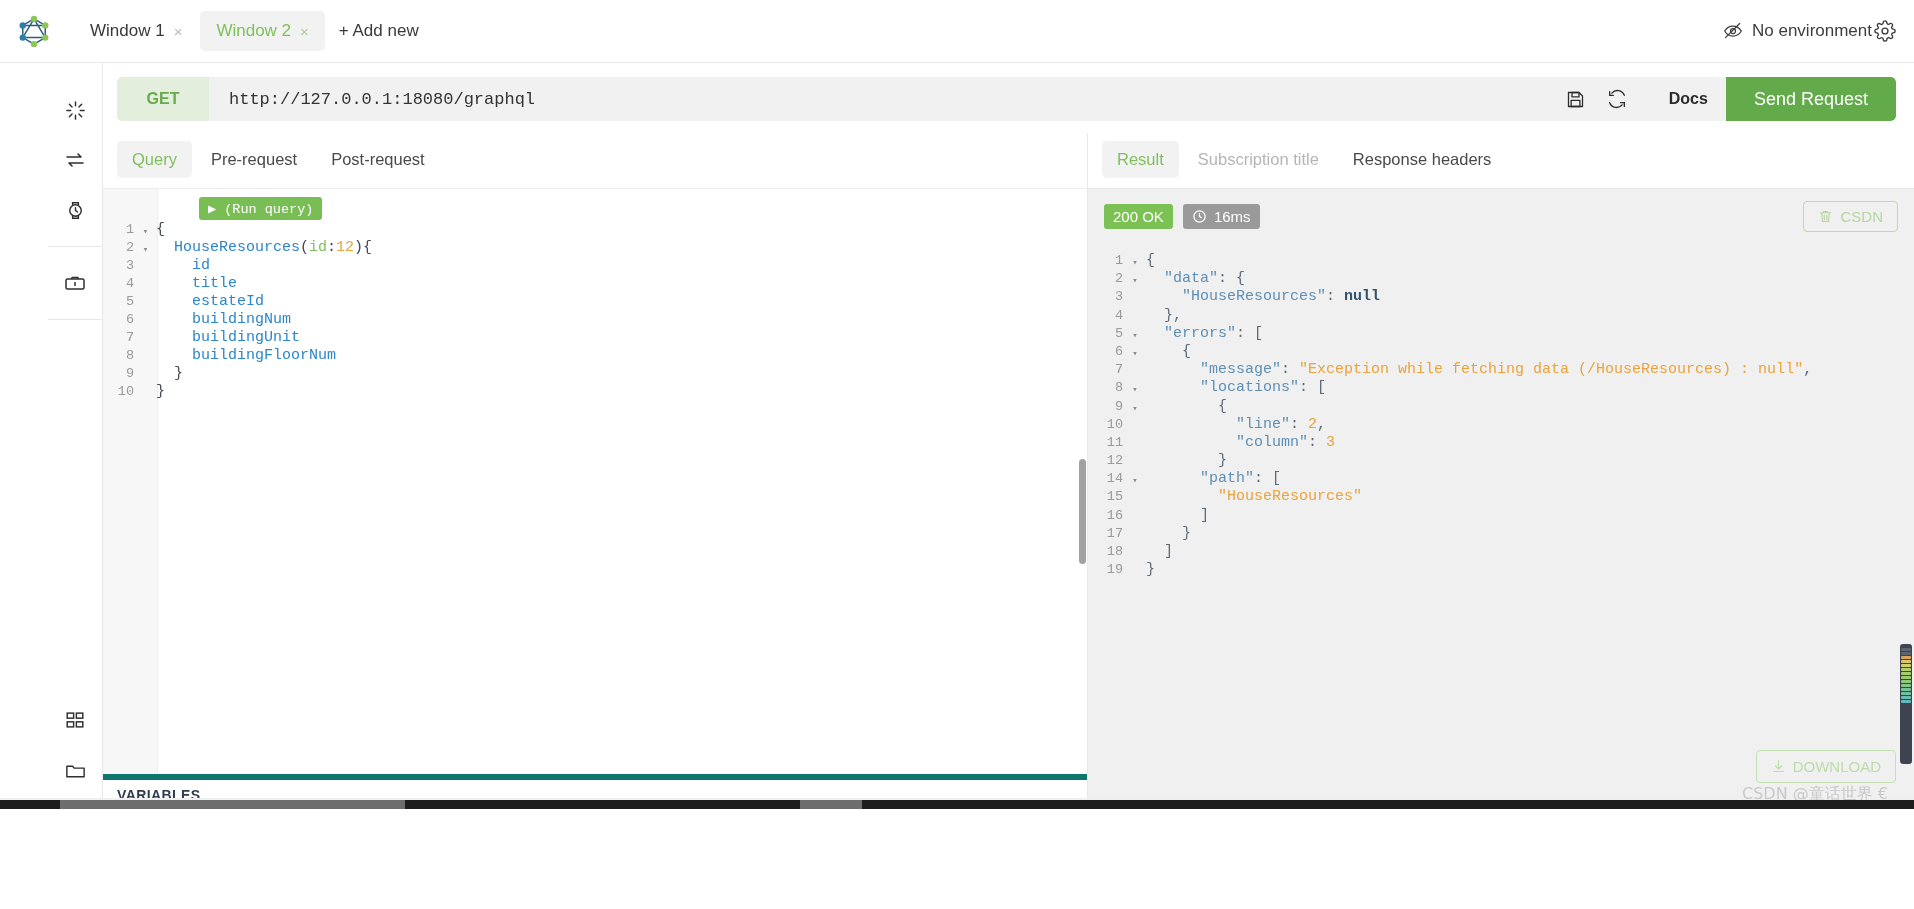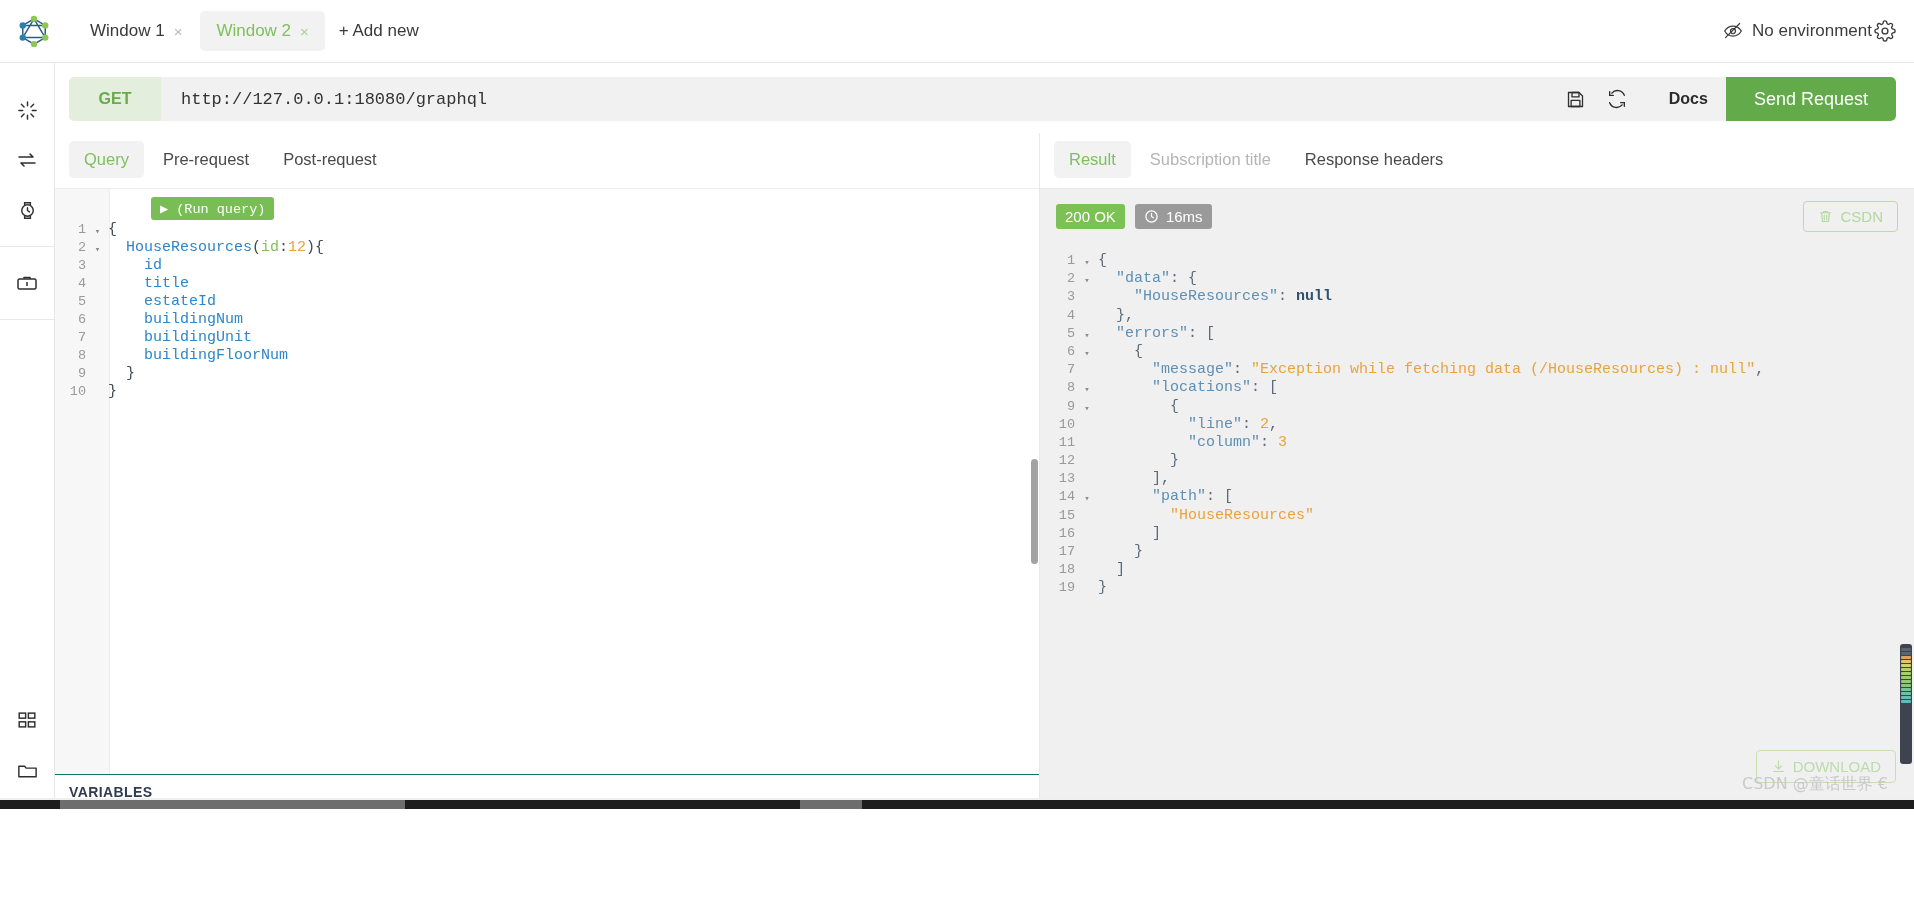--- a/index.html
+++ b/index.html
@@ -29,21 +29,21 @@
   }
   .wtab.active { background: #f2f2f2; color: #7fbf5c; }
   .wtab .xclose { font-size: 15px; color: #b9b9b9; }
   .wtab.active .xclose { color: #a9cf93; }
   .addnew { font-size: 17px; color: #3a3a3a; padding: 10px 12px; cursor: pointer; white-space: nowrap; }
   .topbar-right { margin-left: auto; display: flex; align-items: center; gap: 2px; padding-right: 18px; }
   .env-sel { display: flex; align-items: center; gap: 9px; font-size: 17px; color: #3d3d3d; cursor: pointer; }
   .gear { cursor: pointer; display:flex; }
 
   
-  .body-row { flex: 1; display: flex; min-height: 0; }
+  .body-row { flex: 1; display: flex; min-height: 0; margin-left: 48px; }
 
   
   .rail {
     width: 55px; min-width: 55px;
     border-right: 1px solid #e8e8e8;
     display: flex; flex-direction: column; align-items: center;
     background: #fff;
     padding-top: 22px;
   }
   .rail-ico {
@@ -159,37 +159,37 @@
     position: absolute; right: 18px; bottom: 26px;
     display: flex; align-items: center; gap: 7px;
     border: 1px solid #c6e0b4; color: #bcdcaa; background: transparent;
     font-size: 15px; padding: 7px 14px; border-radius: 4px; cursor: pointer;
     font-family: "Liberation Sans", sans-serif; z-index: 5;
   }
 
   
   .varbar {
     height: 35px; min-height: 35px; display: flex; align-items: center;
-    padding-left: 14px; border-top: 1px solid #0f766e; background: #fff;
+    padding-left: 14px; border-top: 6px solid #0f766e; background: #fff;
   }
   .varbar-label { font-size: 14px; font-weight: bold; color: #2e3c4e; letter-spacing: 0.4px; cursor: pointer; }
 
   
   .vscroll-q { position:absolute; right: 1px; top: 270px; width: 7px; height: 105px; background:#a2a2a2; border-radius: 4px; z-index: 6; cursor: pointer;}
   .hscroll-bottom { position:absolute; left:0; bottom:0; height: 9px; width: 100%; background:#1d1d1d; z-index: 40;}
   .hscroll-thumb { position:absolute; bottom:0; height:9px; background:#6d6d6d; }
   .minimap {
     position: absolute; right: 2px; top: 400px; width: 12px; height: 120px;
     background: #3d4450; border-radius: 3px; z-index: 6; overflow: hidden;
     display:flex; flex-direction:column; padding: 4px 1px; gap: 1px; cursor: pointer;
   }
   .mm-row { height: 3px; border-radius: 1px; }
 
   .watermark {
-    position: absolute; right: 26px; bottom: 14px;
+    position: absolute; right: 26px; bottom: 4px;
     font-size: 16px; color: #c9c9c9; z-index: 20; white-space: nowrap;
     font-family: "DejaVu Sans", sans-serif;
   }
   .scroll-strip { position:absolute; left:0; right:0; bottom:9px; height:2px; background:#efefef; }
 </style>
 </head>
 <body>
 
 <div id="app">
 
@@ -379,21 +379,20 @@
                   <div class="rline"><span class="rgutter">3</span><span class="rfold"></span><span class="ctext"><span class="">    </span><span class="j-key">"HouseResources"</span><span class="j-punct">: </span><span class="j-null">null</span></span></div>
                   <div class="rline"><span class="rgutter">4</span><span class="rfold"></span><span class="ctext"><span class="">  </span><span class="j-punct">},</span></span></div>
                   <div class="rline"><span class="rgutter">5</span><span class="rfold">▾</span><span class="ctext"><span class="">  </span><span class="j-key">"errors"</span><span class="j-punct">: [</span></span></div>
                   <div class="rline"><span class="rgutter">6</span><span class="rfold">▾</span><span class="ctext"><span class="">    </span><span class="j-punct">{</span></span></div>
                   <div class="rline"><span class="rgutter">7</span><span class="rfold"></span><span class="ctext"><span class="">      </span><span class="j-key">"message"</span><span class="j-punct">: </span><span class="j-str">"Exception while fetching data (/HouseResources) : null"</span><span class="j-punct">,</span></span></div>
                   <div class="rline"><span class="rgutter">8</span><span class="rfold">▾</span><span class="ctext"><span class="">      </span><span class="j-key">"locations"</span><span class="j-punct">: [</span></span></div>
                   <div class="rline"><span class="rgutter">9</span><span class="rfold">▾</span><span class="ctext"><span class="">        </span><span class="j-punct">{</span></span></div>
                   <div class="rline"><span class="rgutter">10</span><span class="rfold"></span><span class="ctext"><span class="">          </span><span class="j-key">"line"</span><span class="j-punct">: </span><span class="j-num">2</span><span class="j-punct">,</span></span></div>
                   <div class="rline"><span class="rgutter">11</span><span class="rfold"></span><span class="ctext"><span class="">          </span><span class="j-key">"column"</span><span class="j-punct">: </span><span class="j-num">3</span></span></div>
                   <div class="rline"><span class="rgutter">12</span><span class="rfold"></span><span class="ctext"><span class="">        </span><span class="j-punct">}</span></span></div>
-                  <div class="rline"><span class="rgutter">13</span><span class="rfold"></span><span class="ctext"><span class="">      </span><span class="j-punct">],</span></span></div>
                   <div class="rline"><span class="rgutter">14</span><span class="rfold">▾</span><span class="ctext"><span class="">      </span><span class="j-key">"path"</span><span class="j-punct">: [</span></span></div>
                   <div class="rline"><span class="rgutter">15</span><span class="rfold"></span><span class="ctext"><span class="">        </span><span class="j-str">"HouseResources"</span></span></div>
                   <div class="rline"><span class="rgutter">16</span><span class="rfold"></span><span class="ctext"><span class="">      </span><span class="j-punct">]</span></span></div>
                   <div class="rline"><span class="rgutter">17</span><span class="rfold"></span><span class="ctext"><span class="">    </span><span class="j-punct">}</span></span></div>
                   <div class="rline"><span class="rgutter">18</span><span class="rfold"></span><span class="ctext"><span class="">  </span><span class="j-punct">]</span></span></div>
                   <div class="rline"><span class="rgutter">19</span><span class="rfold"></span><span class="ctext"><span class="j-punct">}</span></span></div>
                 </div>
 
               <div class="minimap">
                 <div class="mm-row" style="background:#5a6472"></div>

